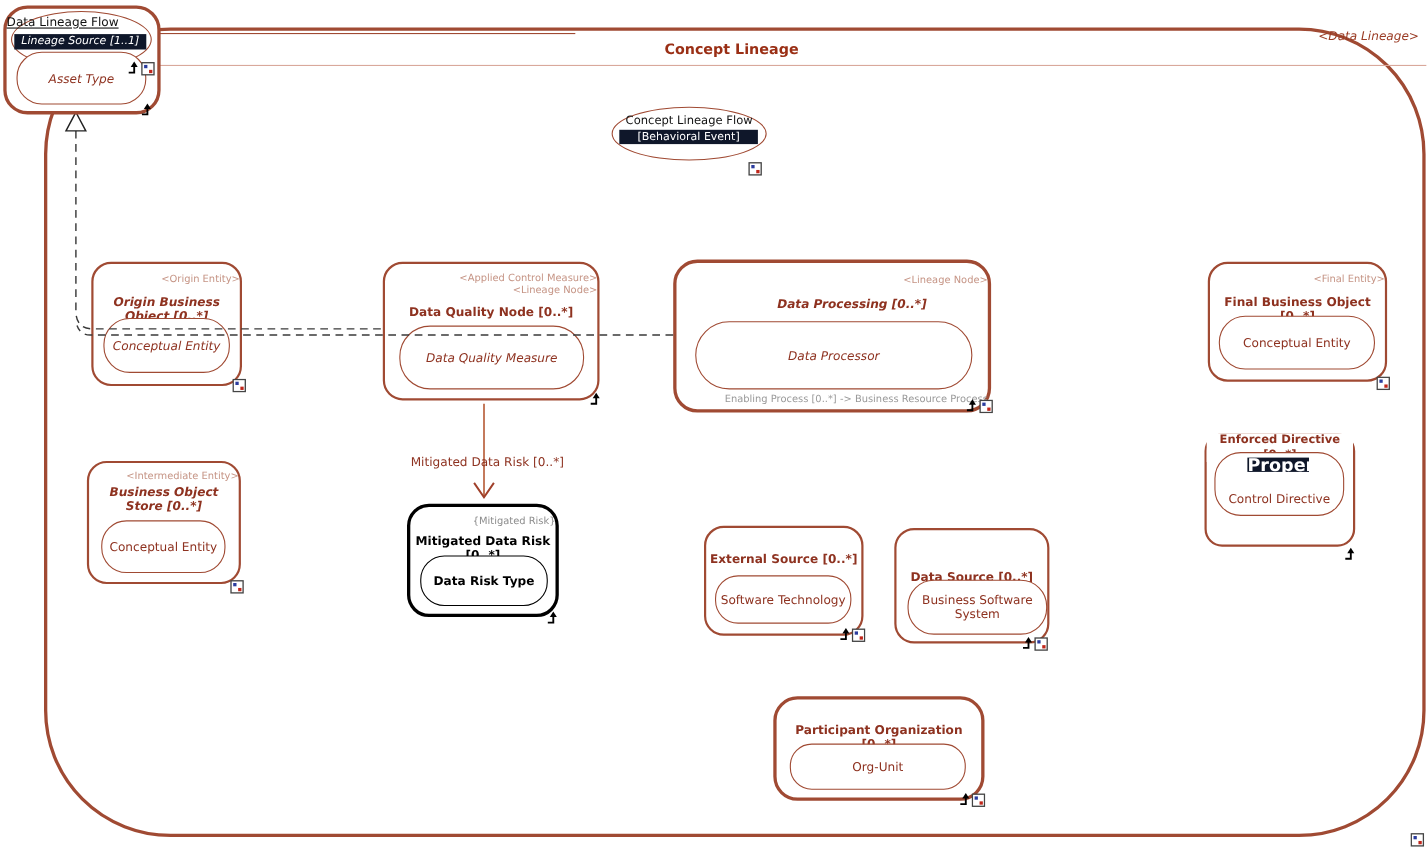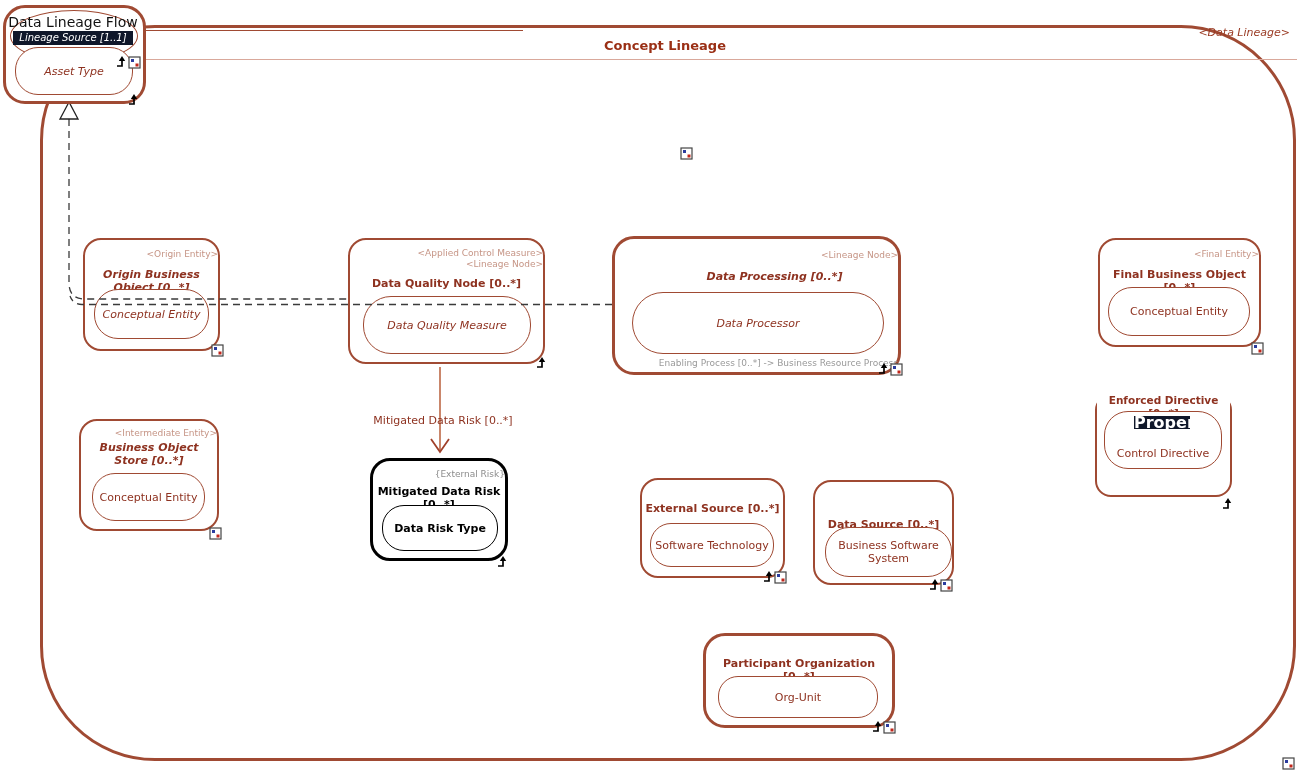--- a/index.html
+++ b/index.html
@@ -41,38 +41,42 @@
   <div class="abs" id="frame"></div>
   <div class="abs" id="frame-line2"></div>
   <div class="abs" id="frame-sep"></div>
   <div class="abs" id="frame-title">
     <div class="stereo">&lt;Data Lineage&gt;</div>
     <div class="name">Concept Lineage</div>
   </div>
 
   <div class="node thick" style="left:3px;top:5px;width:137px;height:93px;border-radius:22px;z-index:3;">
     <div class="abs ellipse" style="left:4px;top:2px;width:126px;height:50px;border:1.4px solid #A04A33;"></div>
-    <div class="abs" style="left:0;top:6px;width:134px;text-align:center;font-size:14px;color:#111;">Data Lineage Flow</div>
+    <div class="abs" style="left:0;top:6px;width:134px;text-align:left;font-size:11px;color:#111;text-decoration:underline;">Data Lineage Flow</div>
     <div class="band" style="left:7px;top:23px;width:120px;height:14px;font-size:10px;font-style:italic;line-height:14px;">Lineage Source [1..1]</div>
     <div class="inner it" style="left:9px;top:39px;width:116px;height:46px;border-radius:23px;">Asset Type</div>
     <svg class="icon" style="left:109px;top:47px;" viewBox="0 0 13 13">
       <path d="M2,11 H7 V5" stroke="#000" stroke-width="1.7" fill="none"></path>
         <polygon points="7,1 3.8,6 10.2,6" fill="#000"></polygon>
     </svg>
     <svg class="icon" style="left:122px;top:48px;" viewBox="0 0 13 13">
       <rect x="1" y="1" width="11" height="11" fill="#fff" stroke="#444" stroke-width="1.2"></rect>
       <rect x="3" y="3" width="3" height="3" fill="#2B3C9E"></rect>
         <rect x="7.5" y="7.5" width="3" height="3" fill="#C0261B"></rect>
     </svg>
   </div>
   <svg class="icon" style="left:127px;top:93px;z-index:4;" viewBox="0 0 13 13">
     <path d="M2,11 H7 V5" stroke="#000" stroke-width="1.7" fill="none"></path>
       <polygon points="7,1 3.8,6 10.2,6" fill="#000"></polygon>
   </svg>
 
+  <div class="abs ellipse" style="left:556px;top:97px;width:139px;height:47px;border:1.6px solid #A04A33;background:#fff;z-index:1;">
+    <div class="abs" style="left:0;top:6px;width:139px;text-align:center;font-size:10.5px;color:#111;">Concept Lineage Flow</div>
+    <div class="band" style="left:6px;top:20px;width:126px;height:13px;font-size:10px;line-height:13px;">[Behavioral Event]</div>
+  </div>
   <svg class="icon" style="left:680px;top:147px;z-index:4;" viewBox="0 0 13 13">
     <rect x="1" y="1" width="11" height="11" fill="#fff" stroke="#444" stroke-width="1.2"></rect>
     <rect x="3" y="3" width="3" height="3" fill="#2B3C9E"></rect>
       <rect x="7.5" y="7.5" width="3" height="3" fill="#C0261B"></rect>
   </svg>
 
   <div class="node" style="left:83px;top:238px;width:133px;height:109px;">
     <div class="stereo" style="margin-top:9px;">&lt;Origin Entity&gt;</div>
     <div class="ntitle it" style="margin-top:8px;">Origin Business Object [0..*]</div>
     <div class="inner it" style="left:9px;top:49px;width:113px;height:48px;border-radius:24px;">Conceptual Entity</div>
@@ -126,21 +130,21 @@
     <div class="ntitle" style="margin-top:2px;padding:0 8px;font-style:italic;">Business Object Store [0..*]</div>
     <div class="inner" style="left:11px;top:52px;width:111px;height:46px;border-radius:23px;">Conceptual Entity</div>
   </div>
   <svg class="icon" style="left:209px;top:527px;z-index:4;" viewBox="0 0 13 13">
     <rect x="1" y="1" width="11" height="11" fill="#fff" stroke="#444" stroke-width="1.2"></rect>
     <rect x="3" y="3" width="3" height="3" fill="#2B3C9E"></rect>
       <rect x="7.5" y="7.5" width="3" height="3" fill="#C0261B"></rect>
   </svg>
 
   <div class="node black" style="left:370px;top:458px;width:132px;height:97px;">
-    <div class="stereo gray" style="margin-top:8px;">{External Risk}</div>
+    <div class="stereo gray" style="margin-top:8px;">{Mitigated Risk}</div>
     <div class="ntitle blk" style="margin-top:5px;">Mitigated Data Risk [0..*]</div>
     <div class="inner blk" style="left:9px;top:44px;width:114px;height:44px;border-radius:22px;">Data Risk Type</div>
   </div>
   <svg class="icon" style="left:496px;top:555px;z-index:4;" viewBox="0 0 13 13">
     <path d="M2,11 H7 V5" stroke="#000" stroke-width="1.7" fill="none"></path>
       <polygon points="7,1 3.8,6 10.2,6" fill="#000"></polygon>
   </svg>
 
   <div class="node" style="left:640px;top:478px;width:141px;height:96px;">
     <div class="ntitle" style="margin-top:22px;">External Source [0..*]</div>

